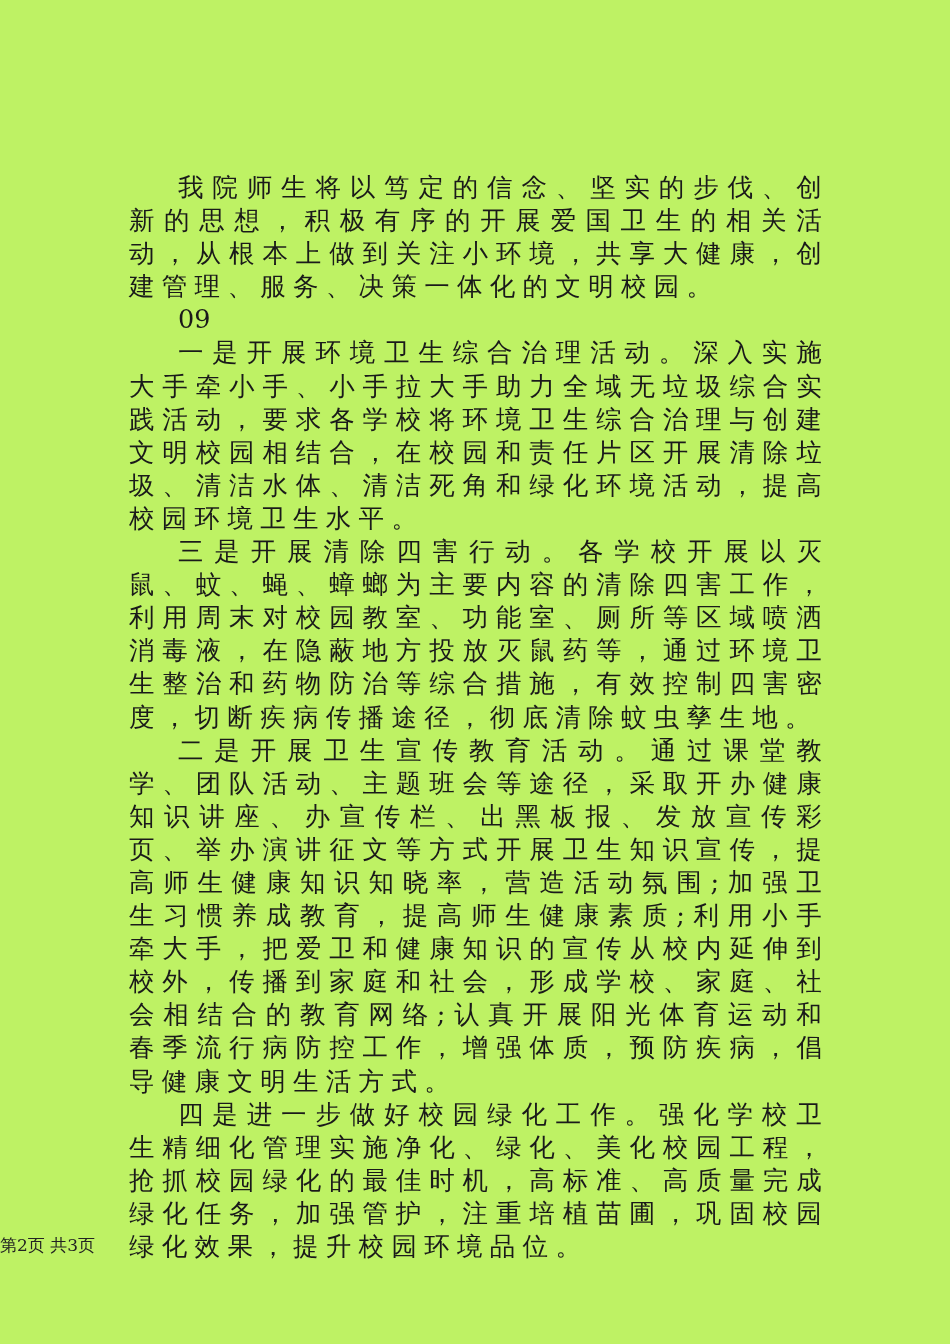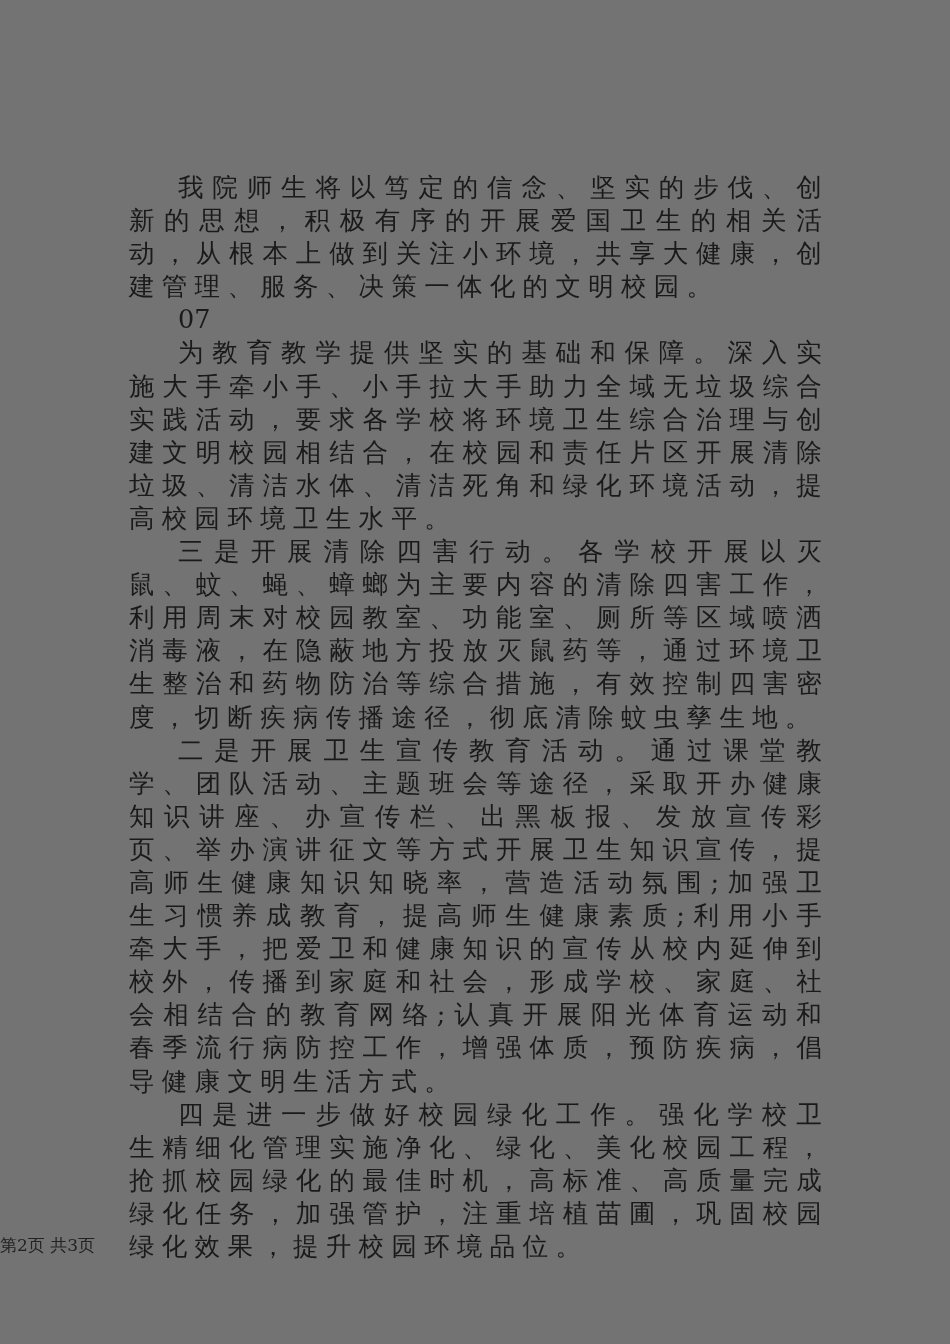--- a/index.html
+++ b/index.html
@@ -1,39 +1,39 @@
 <!DOCTYPE html>
 <html><head>
   <meta charset="utf-8">
   <style>
     html, body { margin: 0; padding: 0; background: #ffffff; }
     body { width: 950px; height: 1344px; position: relative; overflow: hidden; }
     .page {
-      position: absolute; left: 0; top: 0; width: 950px; height: 1344px; background: #737373;
+      position: absolute; left: 0; top: 0; width: 950px; height: 1344px; background: #bef264;
     }
     .content {
       position: absolute; left: 129px; top: 171px; width: 700px;
       font-family: "DejaVu Serif", "Liberation Serif", serif;
       font-size: 25.5px; line-height: 33.1px; color: #1a1a1a;
       letter-spacing: 7.3px;
     }
     .content p { margin: 0; text-indent: 49px; text-align: justify; }
     .content p.num { letter-spacing: 0; }
     .footer {
       position: absolute; left: 0; width: 844px; top: 1234px; text-align: left;
       font-family: "DejaVu Serif", "Liberation Serif", serif; font-size: 17px; color: #222;
     }
   </style>
 </head>
 <body>
 
 <div class="page">
   <div class="content">
     <p>我院师生将以笃定的信念、坚实的步伐、创新的思想，积极有序的开展爱国卫生的相关活动，从根本上做到关注小环境，共享大健康，创建管理、服务、决策一体化的文明校园。</p>
-    <p class="num">07</p>
-    <p>为教育教学提供坚实的基础和保障。深入实施大手牵小手、小手拉大手助力全域无垃圾综合实践活动，要求各学校将环境卫生综合治理与创建文明校园相结合，在校园和责任片区开展清除垃圾、清洁水体、清洁死角和绿化环境活动，提高校园环境卫生水平。</p>
+    <p class="num">09</p>
+    <p>一是开展环境卫生综合治理活动。深入实施大手牵小手、小手拉大手助力全域无垃圾综合实践活动，要求各学校将环境卫生综合治理与创建文明校园相结合，在校园和责任片区开展清除垃圾、清洁水体、清洁死角和绿化环境活动，提高校园环境卫生水平。</p>
     <p>三是开展清除四害行动。各学校开展以灭鼠、蚊、蝇、蟑螂为主要内容的清除四害工作，利用周末对校园教室、功能室、厕所等区域喷洒消毒液，在隐蔽地方投放灭鼠药等，通过环境卫生整治和药物防治等综合措施，有效控制四害密度，切断疾病传播途径，彻底清除蚊虫孳生地。</p>
     <p>二是开展卫生宣传教育活动。通过课堂教学、团队活动、主题班会等途径，采取开办健康知识讲座、办宣传栏、出黑板报、发放宣传彩页、举办演讲征文等方式开展卫生知识宣传，提高师生健康知识知晓率，营造活动氛围;加强卫生习惯养成教育，提高师生健康素质;利用小手牵大手，把爱卫和健康知识的宣传从校内延伸到校外，传播到家庭和社会，形成学校、家庭、社会相结合的教育网络;认真开展阳光体育运动和春季流行病防控工作，增强体质，预防疾病，倡导健康文明生活方式。</p>
     <p>四是进一步做好校园绿化工作。强化学校卫生精细化管理实施净化、绿化、美化校园工程，抢抓校园绿化的最佳时机，高标准、高质量完成绿化任务，加强管护，注重培植苗圃，巩固校园绿化效果，提升校园环境品位。</p>
 
   </div>
   <div class="footer">第2页 共3页</div>
 </div>
 
 </body></html>

